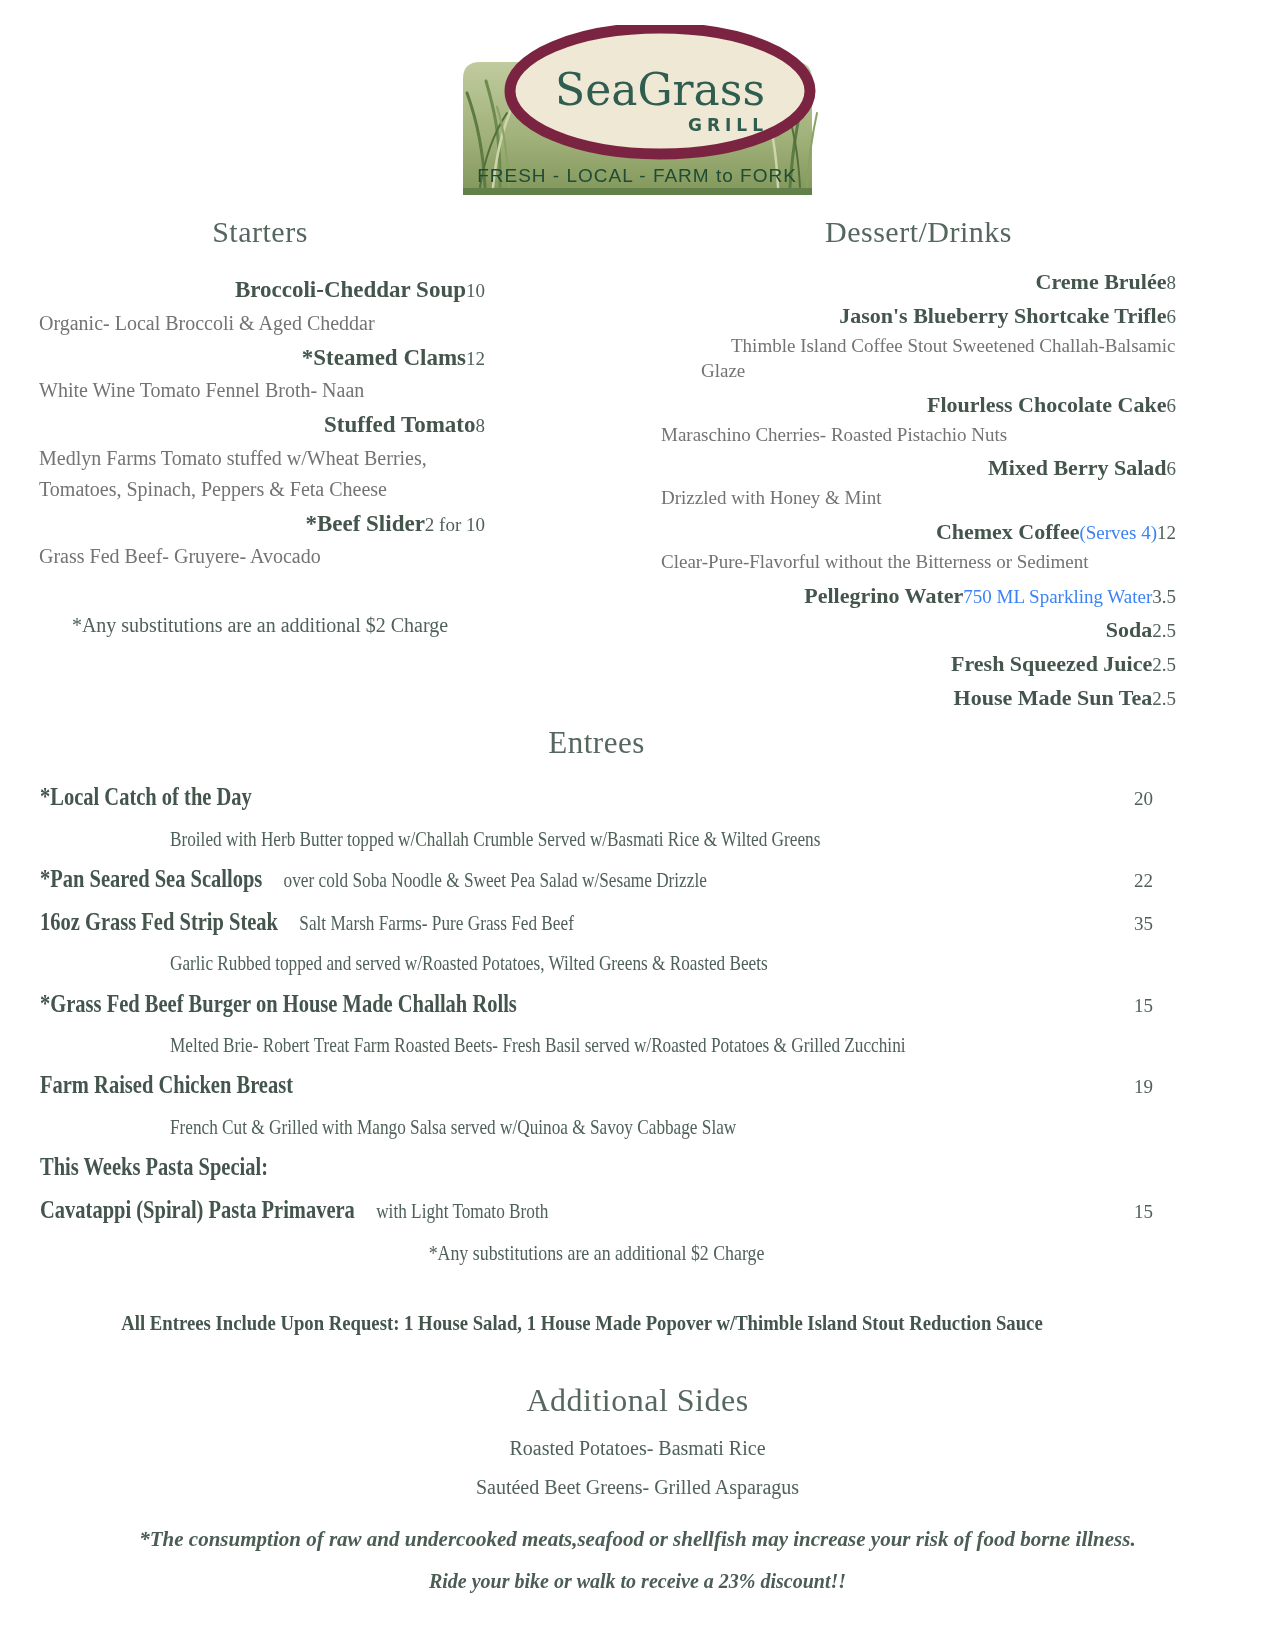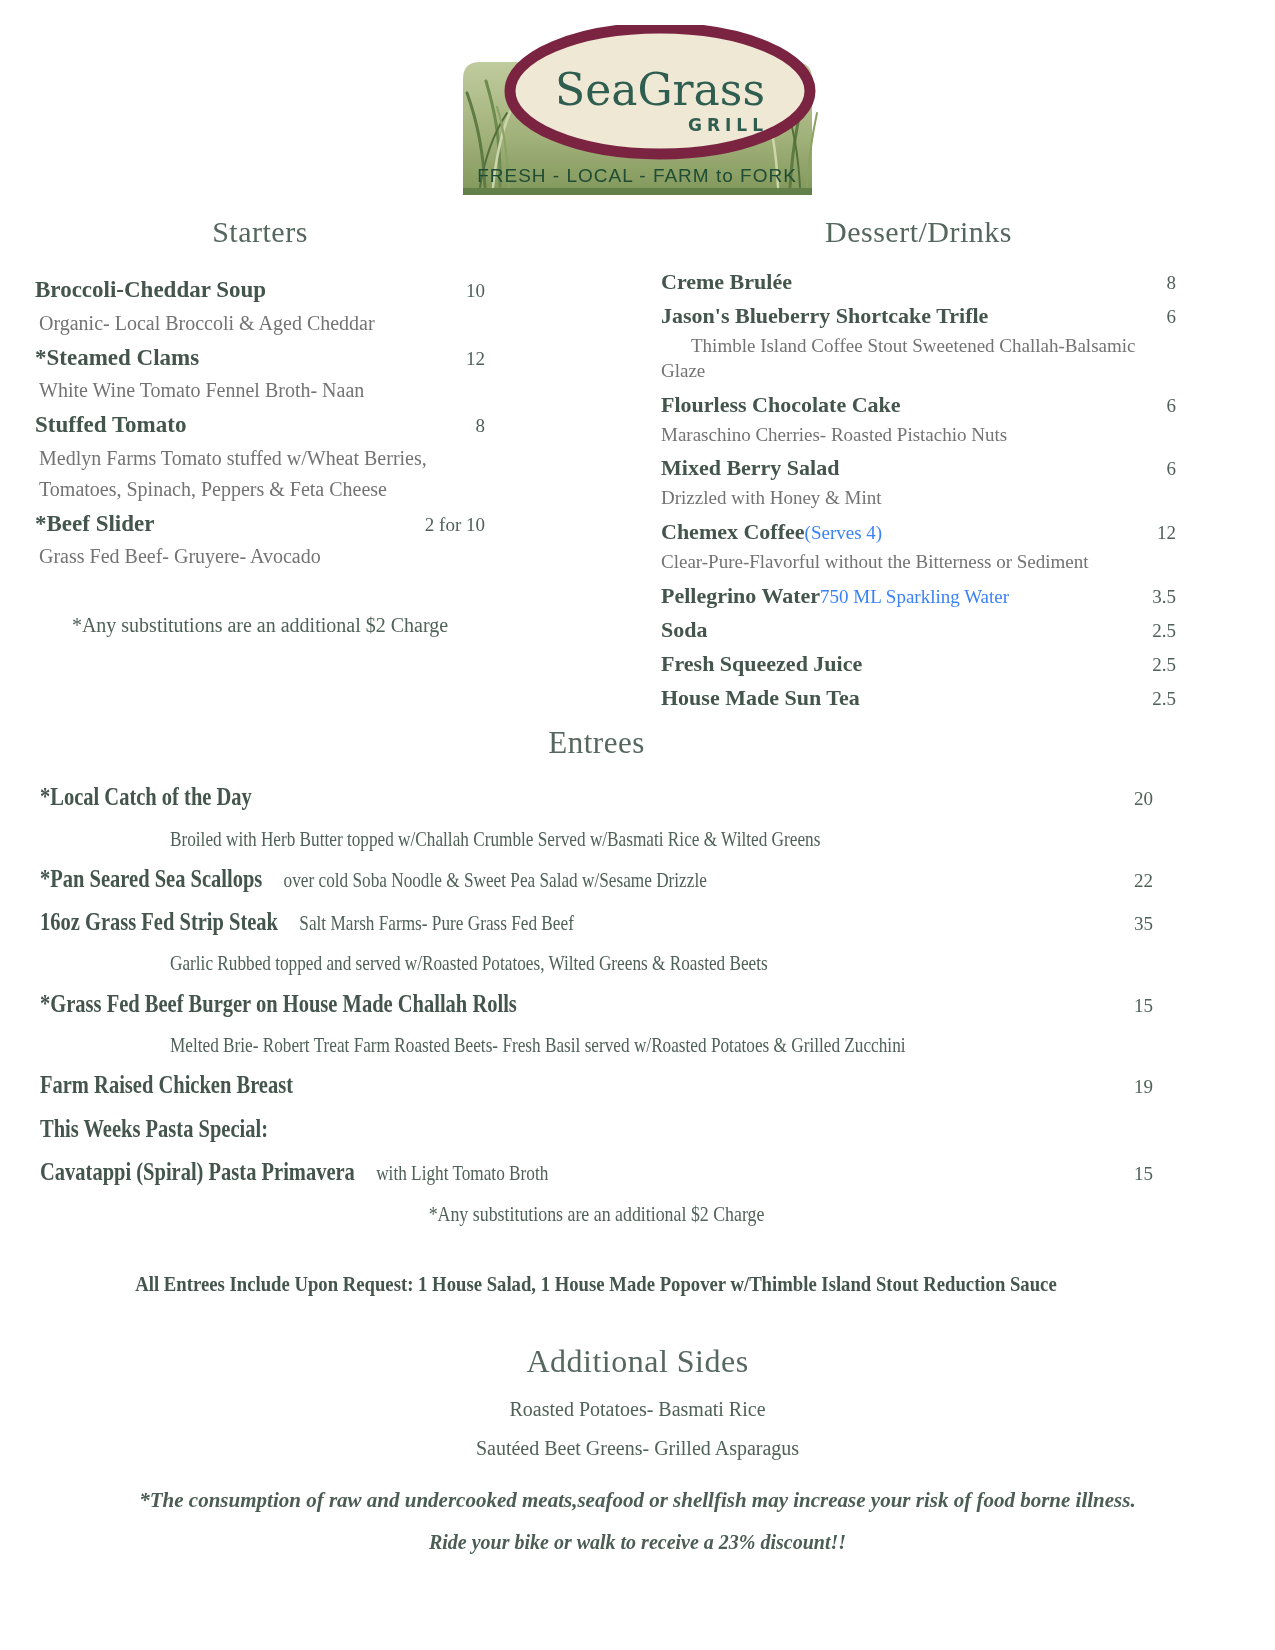--- a/index.html
+++ b/index.html
@@ -18,44 +18,44 @@
   .columns{display:flex;margin-top:16px;gap:16px;}
   .col-left{width:450px;margin-left:35px;}
   .col-right{width:515px;margin-left:160px;}
 
   .menu-title{
     font-size:30px;font-weight:normal;color:#55675e;
     text-align:center;margin:0 0 16px 0;letter-spacing:.5px;
   }
   .col-left .menu-title{margin-bottom:24px;}
 
-  .item-row{display:flex;align-items:baseline;justify-content:space-between;}
+  .item-row{display:flex;align-items:baseline;justify-content:flex-end;}
   .item-name{font-weight:bold;font-size:23px;color:#43554c;line-height:1.5;}
   .name-suffix{font-weight:normal;font-size:19px;color:#3b82f6;margin-left:0;}
   .price{font-size:19px;color:#4f6158;white-space:nowrap;}
   .item-desc{font-size:20px;color:#737373;line-height:1.55;}
   .starters .item-desc{padding-left:4px;margin-bottom:2px;}
   .starters-note{margin-top:42px;text-align:center;font-size:20px;color:#4f6158;}
 
   .desserts .item-name{font-size:22px;line-height:1.55;}
   .desserts .item-desc{font-size:19px;line-height:1.3;margin:1px 0 4px 0;}
-  .desserts .item-desc.indent{text-indent:30px;}
+  .desserts .item-desc.indent{text-indent:30px;margin-left:40px;}
   .desserts .item-desc.wide{width:560px;}
 
   
   .entrees{margin:10px 122px 0 40px;}
   .entrees .menu-title{margin-bottom:18px;font-size:31px;}
   .entree-row{display:flex;align-items:baseline;justify-content:space-between;margin-top:7px;}
   .entree-name{font-weight:bold;font-size:25px;color:#43554c;line-height:1.45;}
   .entree-inline{font-weight:normal;font-size:21px;color:#4f6158;margin-left:26px;}
   .cond{display:inline-block;transform:scaleX(.82);transform-origin:0 50%;white-space:nowrap;}
   .entree-desc{font-size:21px;color:#4f6158;margin:9px 0 3px 130px;line-height:1.4;}
   .entrees-note{text-align:center;font-size:21px;margin-top:12px;}
   .cond-c{display:inline-block;transform:scaleX(.85);transform-origin:50% 50%;white-space:nowrap;}
-  .include-note{text-align:center;margin-top:44px;font-size:22px;font-weight:bold;color:#43554c;}
+  .include-note{text-align:left;margin-top:44px;font-size:22px;font-weight:bold;color:#43554c;}
 
   
   .sides{margin-top:46px;text-align:center;}
   .sides .menu-title{font-size:32px;margin-bottom:10px;}
   .sides-line{font-size:20px;line-height:1.95;color:#4f6158;}
   .footer{margin-top:20px;text-align:center;font-style:italic;font-weight:bold;color:#4b5d54;}
   .footer-line1{font-size:21px;}
   .footer-line2{font-size:20px;margin-top:18px;}
 </style>
 </head>
@@ -202,20 +202,21 @@
     <div class="entree-row">
       <span class="entree-name cond">*Grass Fed Beef Burger on House Made Challah Rolls</span>
       <span class="price">15</span>
     </div>
     <div class="entree-desc"><span class="cond">Melted Brie- Robert Treat Farm Roasted Beets- Fresh Basil served w/Roasted Potatoes &amp; Grilled Zucchini</span></div>
 
     <div class="entree-row">
       <span class="entree-name cond">Farm Raised Chicken Breast</span>
       <span class="price">19</span>
     </div>
+    <div class="entree-desc"><span class="cond">French Cut &amp; Grilled with Mango Salsa served w/Quinoa &amp; Savoy Cabbage Slaw</span></div>
 
     <div class="entree-row">
       <span class="entree-name cond">This Weeks Pasta Special:</span>
     </div>
 
     <div class="entree-row">
       <span class="cond"><span class="entree-name">Cavatappi (Spiral) Pasta Primavera</span><span class="entree-inline">with Light Tomato Broth</span></span>
       <span class="price">15</span>
     </div>
 

